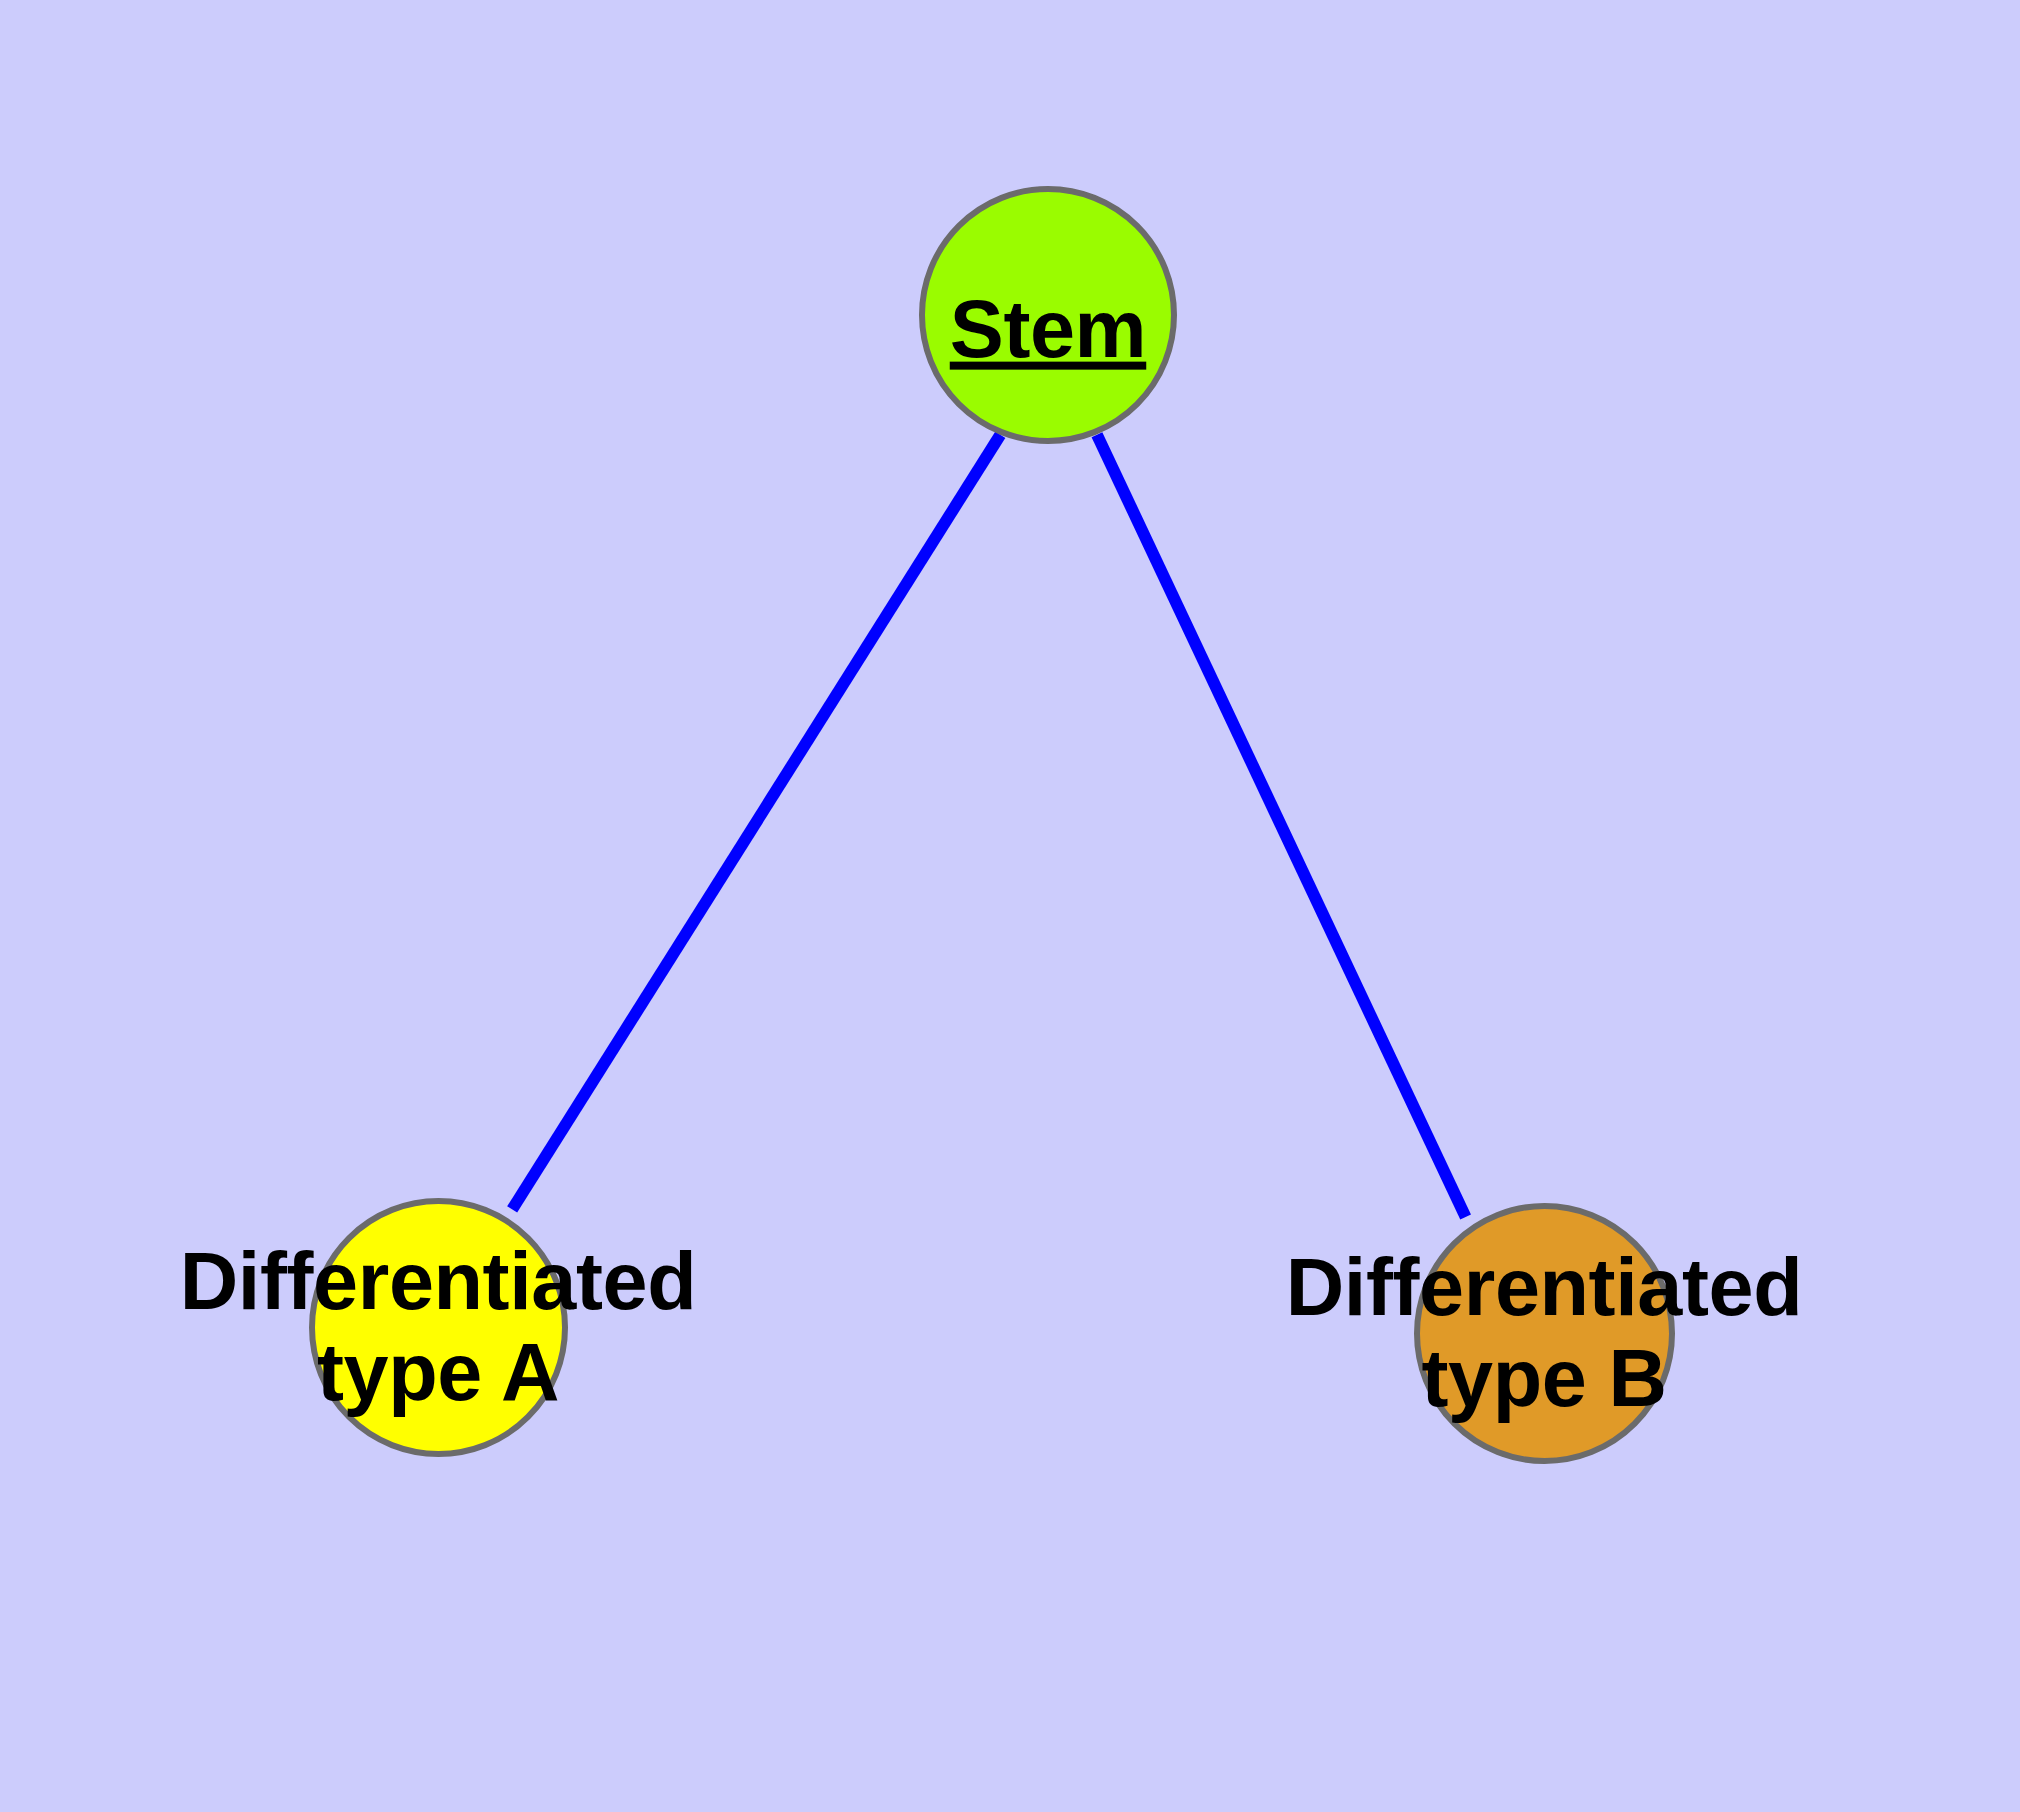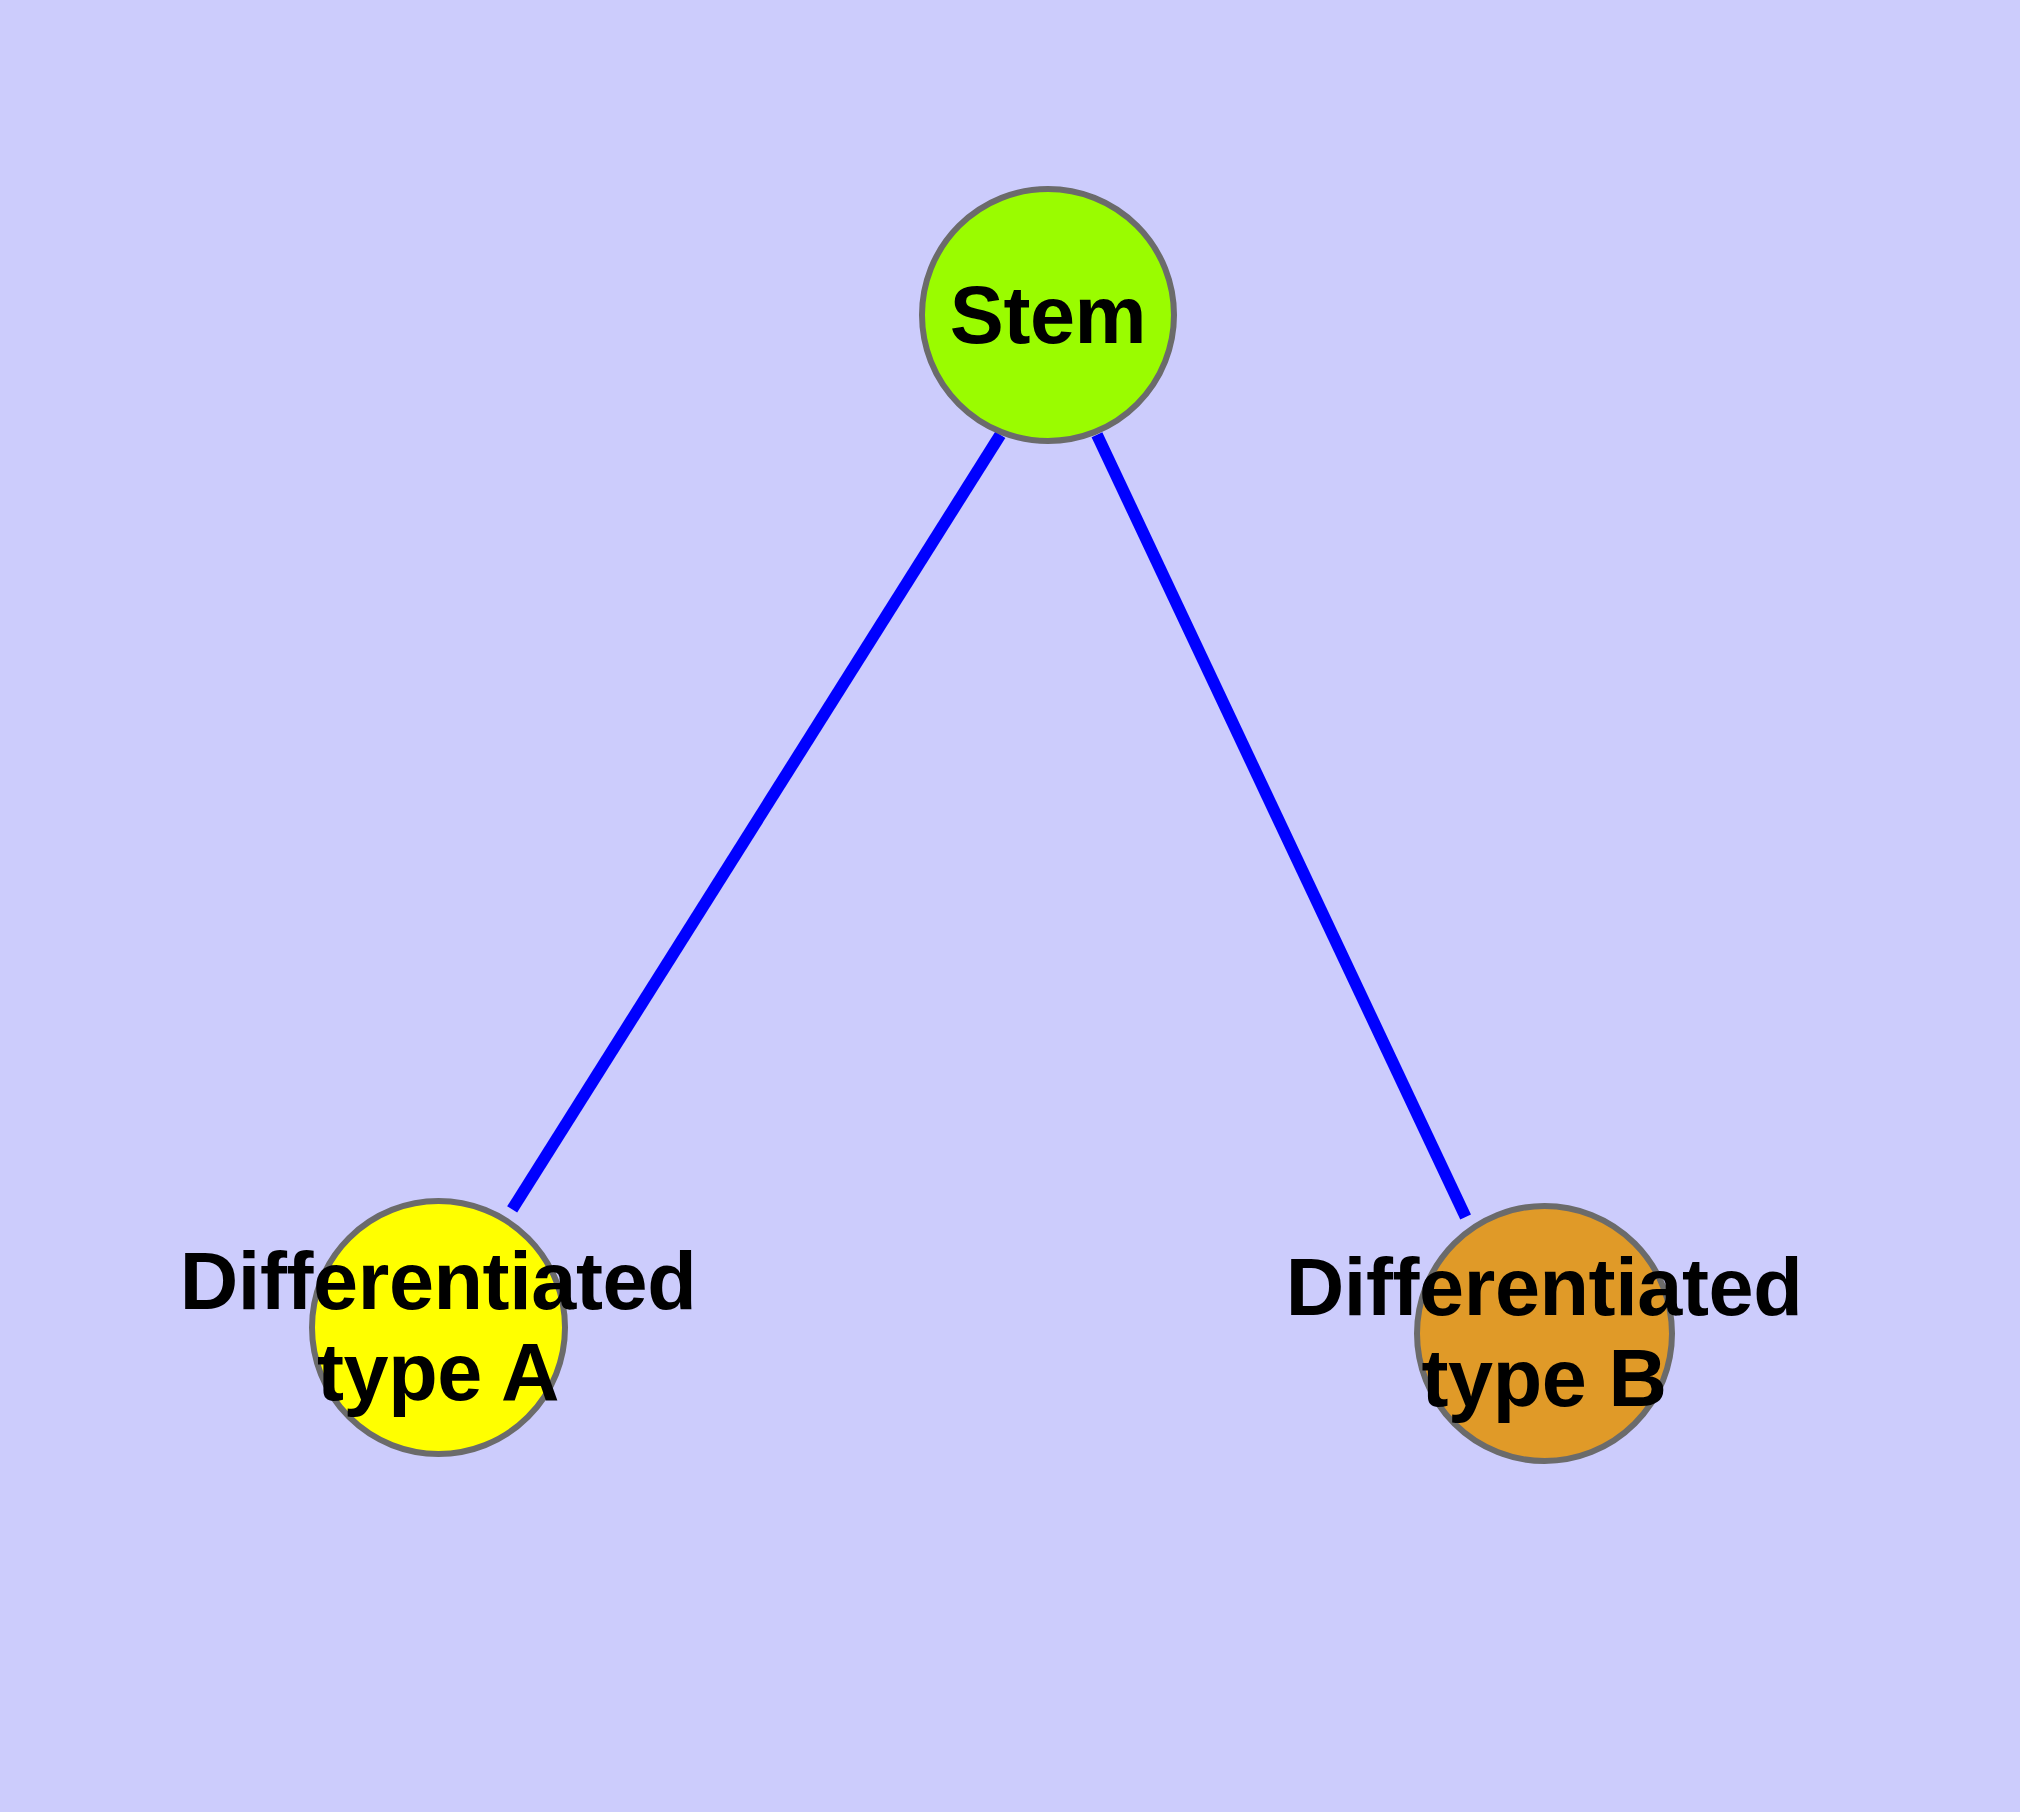--- a/index.html
+++ b/index.html
@@ -94,21 +94,21 @@
 
   <svg id="edge-layer" viewBox="0 0 2384 2138">
     <line id="edge-stem-diff-a" x1="1180" y1="513" x2="604" y2="1427" stroke="#0000ff" stroke-width="14" stroke-linecap="butt"></line>
     <line id="edge-stem-diff-b" x1="1294" y1="513" x2="1729" y2="1436" stroke="#0000ff" stroke-width="14" stroke-linecap="butt"></line>
   </svg>
 
   <div id="node-stem" class="graph-node" style="left: 919px; top: 186px; width: 258px; height: 258px; background: rgb(154, 252, 0); border-color: rgb(107, 107, 107);"></div>
   <div id="node-diff-a" class="graph-node" style="left: 309px; top: 1198px; width: 259px; height: 259px; background: rgb(255, 255, 0); border-color: rgb(107, 107, 107);"></div>
   <div id="node-diff-b" class="graph-node" style="left: 1414px; top: 1203px; width: 261px; height: 261px; background: rgb(224, 154, 40); border-color: rgb(107, 107, 107);"></div>
 
-  <div id="label-stem" class="node-label" style="left: 1048px; top: 315px;">Stem</div>
+  <div id="label-stem" class="node-label" style="left: 1048px; top: 329px; text-decoration: underline;">Stem</div>
 
   <div id="label-diff-a" class="node-label" style="left: 438px; top: 1327px;">Differentiated
 type A</div>
 
   <div id="label-diff-b" class="node-label" style="left: 1544px; top: 1333px;">Differentiated
 type B</div>
 
 </div>
 
 

